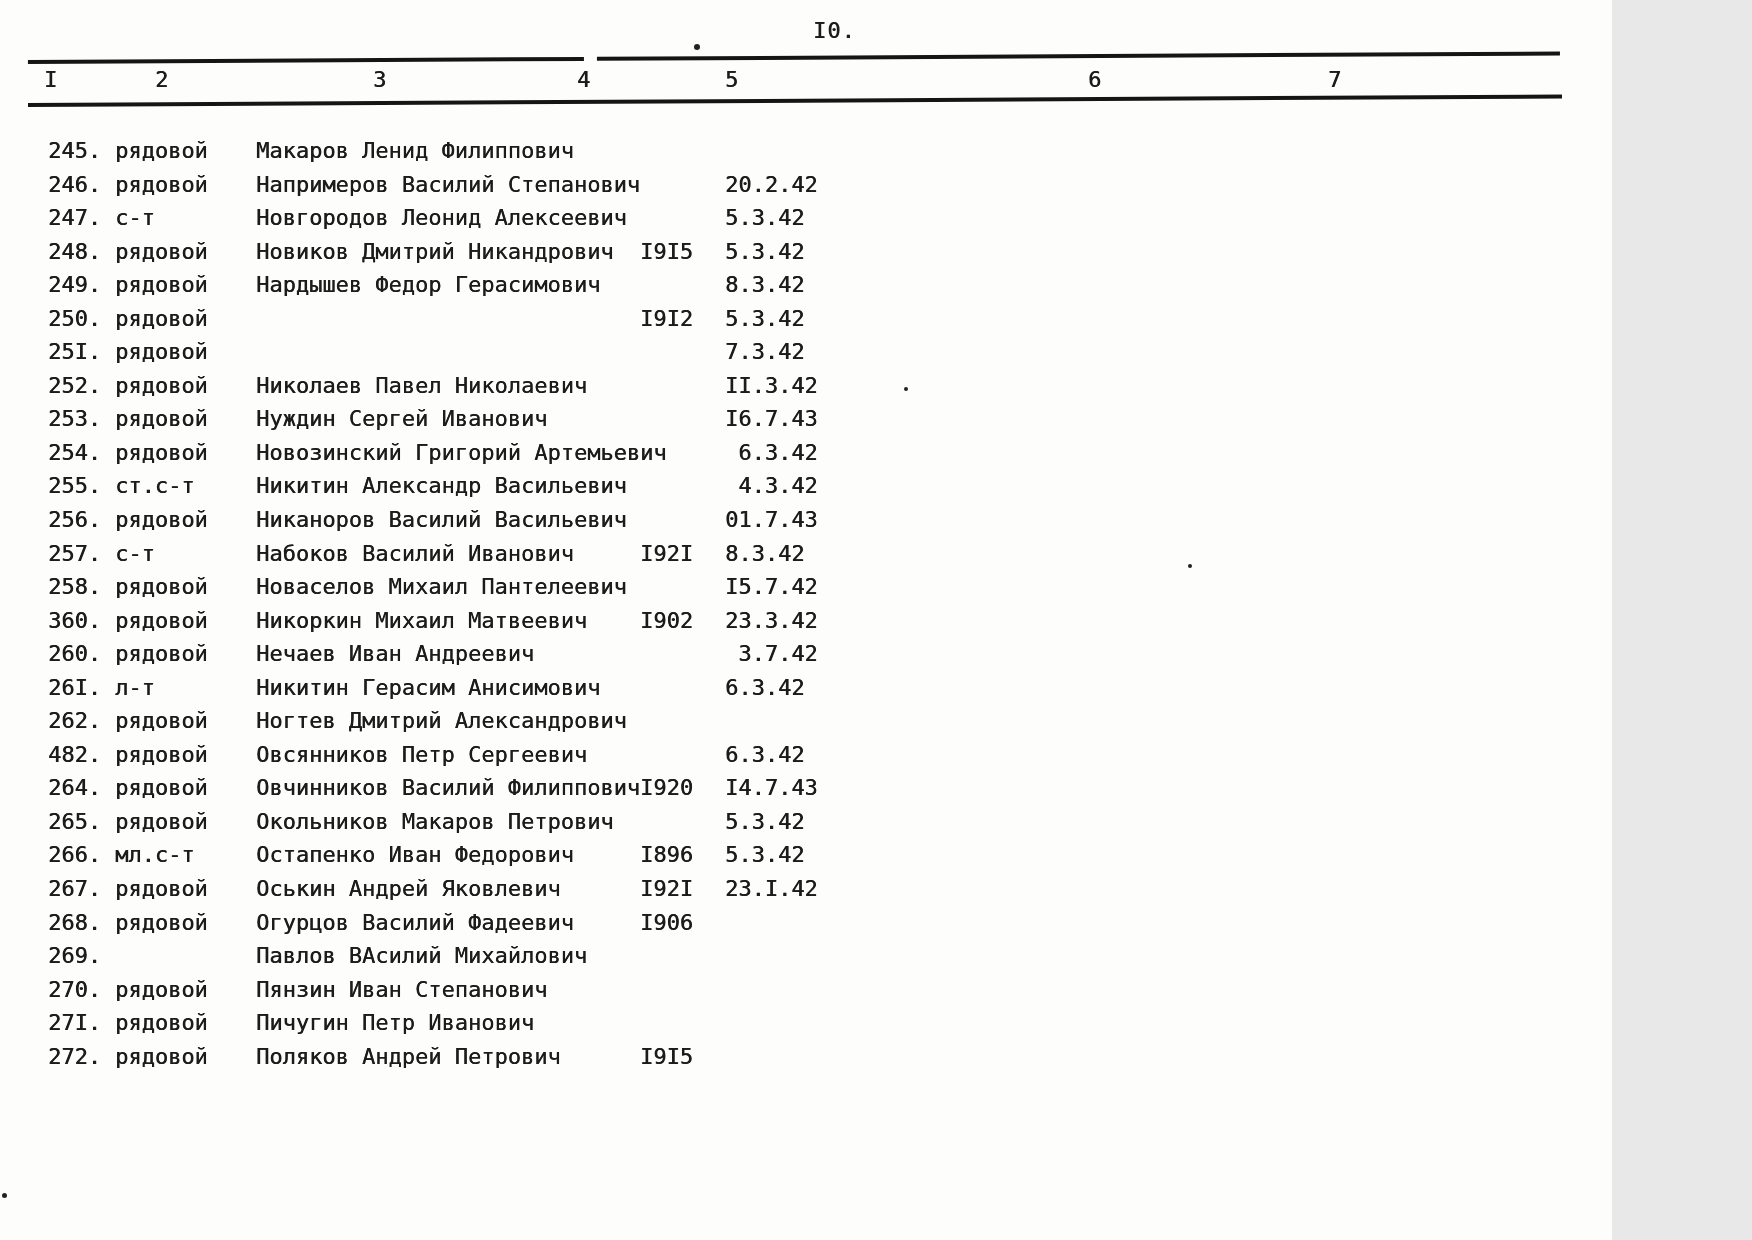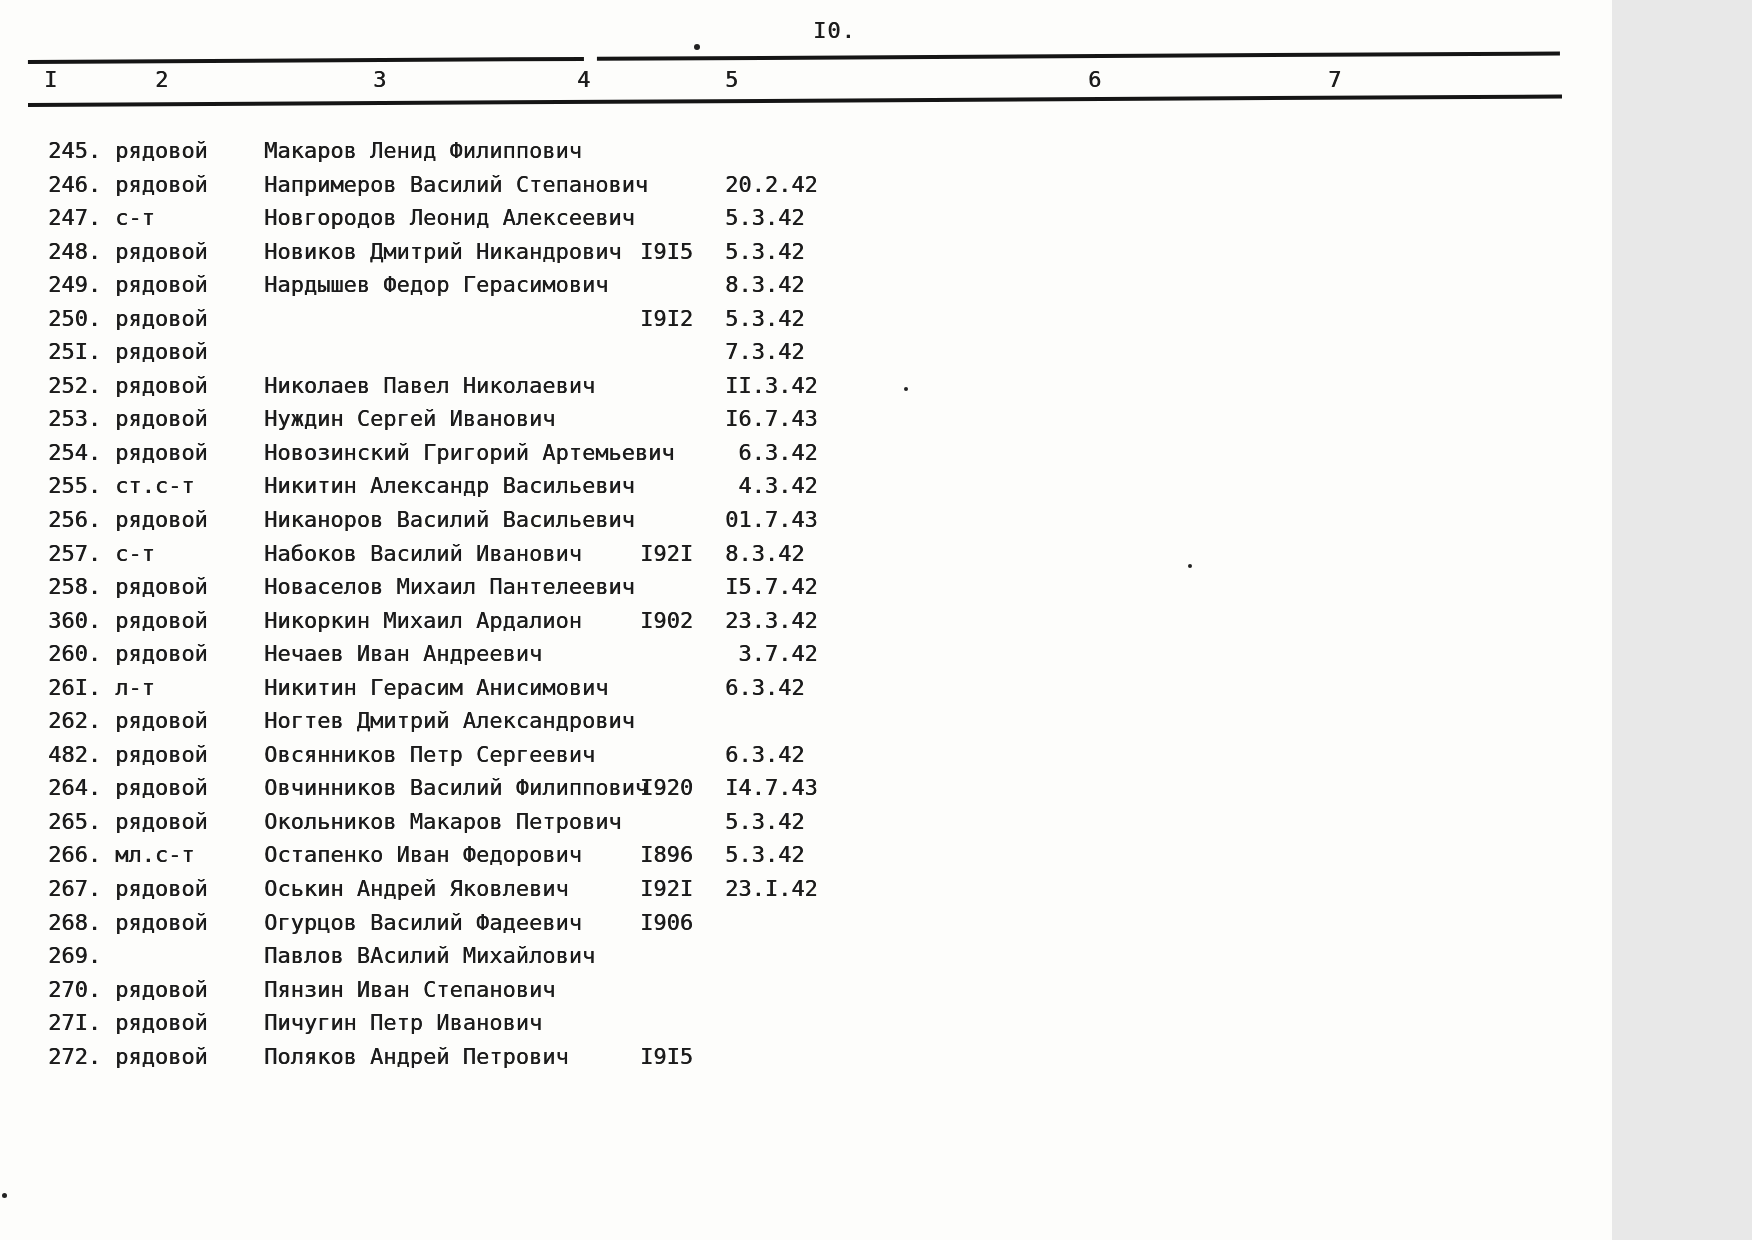--- a/index.html
+++ b/index.html
@@ -23,21 +23,21 @@
   .colnums { position:absolute; left:0; top:63px; height:34px; width:1752px; font-size:22px; }
   .colnums span { position:absolute; top:0; line-height:34px; }
   .rows { position:absolute; left:0; top:106px; width:1752px;margin-top:28px; }
   .row { position:relative; height:33.55px; font-size:22px; }
   .row span {
     position:absolute; top:0; line-height:33.55px;
     white-space:pre; text-shadow:0.4px 0 0 currentColor;
   }
   .c-num  { left:48px;  }
   .c-rank { left:115px; }
-  .c-name { left:252px;padding-left:12px; }
+  .c-name { left:244px;padding-left:12px; }
   .c-year { left:640px; }
   .c-date { left:725px; }
   .speck { position:absolute; background:#222; border-radius:50%; }
   .sp1 { left:694px;  top:44px;   width:6px; height:6px; }
   .sp2 { left:904px;  top:387px;  width:4px; height:4px; }
   .sp3 { left:1188px; top:564px;  width:4px; height:4px; }
   .sp4 { left:2px;    top:1193px; width:5px; height:5px; }
 </style>
 </head>
 <body>
@@ -169,21 +169,21 @@
     <span class="c-num">258.</span>
     <span class="c-rank">рядовой</span>
     <span class="c-name">Новаселов Михаил Пантелеевич</span>
     <span class="c-year"></span>
     <span class="c-date">I5.7.42</span>
   </div>
 
   <div class="row">
     <span class="c-num">360.</span>
     <span class="c-rank">рядовой</span>
-    <span class="c-name">Никоркин Михаил Ардалион</span>
+    <span class="c-name">Никоркин Михаил Матвеевич</span>
     <span class="c-year">I902</span>
     <span class="c-date">23.3.42</span>
   </div>
 
   <div class="row">
     <span class="c-num">260.</span>
     <span class="c-rank">рядовой</span>
     <span class="c-name">Нечаев Иван Андреевич</span>
     <span class="c-year"></span>
     <span class="c-date"> 3.7.42</span>

